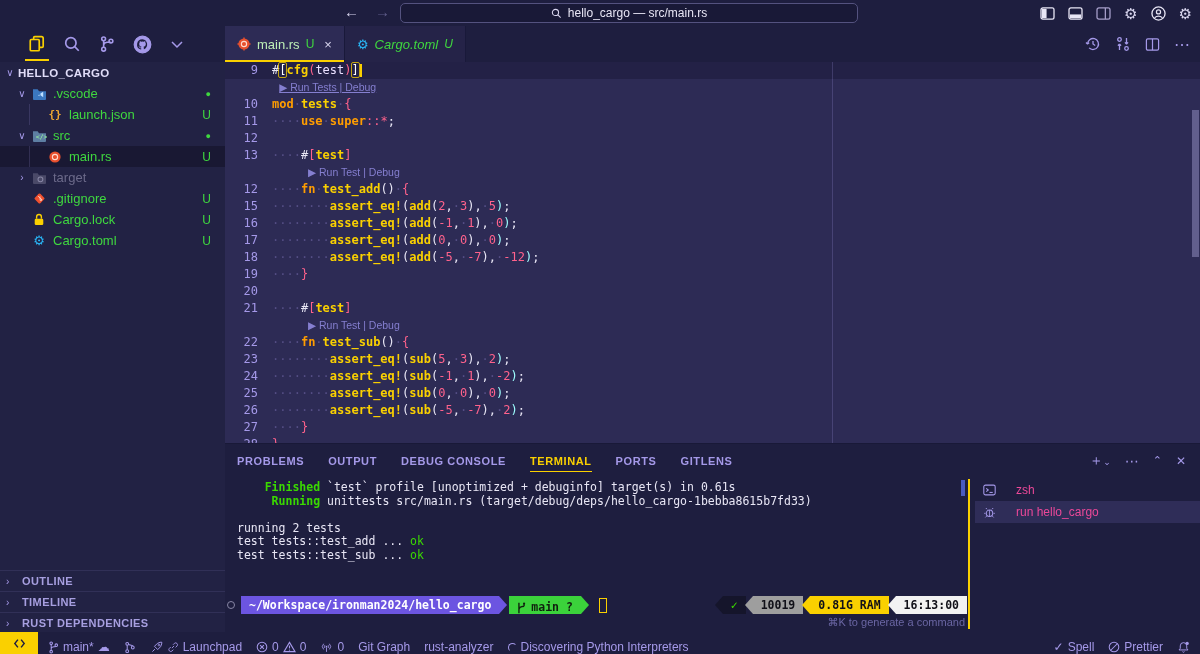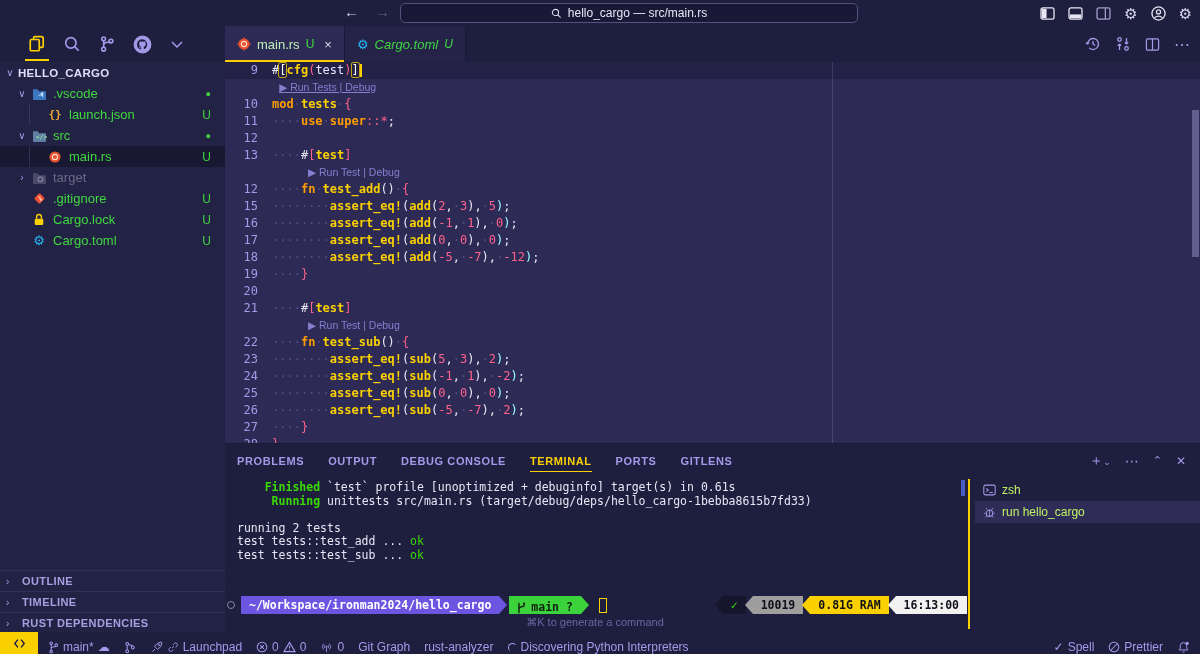--- a/index.html
+++ b/index.html
@@ -91,25 +91,25 @@
   .arrow-r { width:0; height:0; border-top:9px solid transparent; border-bottom:9px solid transparent; }
   .arrow-l { width:0; height:0; border-top:9px solid transparent; border-bottom:9px solid transparent; }
   .seg-path { background:#6C55E1; color:#FFFFFF; font-weight:bold; }
   .seg-git  { background:#3BD23B; color:#10210E; font-weight:bold; gap:5px; }
   .block-cursor { width:8px; height:15px; border:1.5px solid #FAD000; margin-left:10px; }
   #prompt-right { margin-left:auto; display:flex; align-items:center; }
   .seg-chk { background:#15152B; color:#3AD900; font-weight:bold; }
   .seg-num { background:#9E9E9E; color:#101018; font-weight:bold; }
   .seg-ram { background:#FAD000; color:#101018; font-weight:bold; }
   .seg-time{ background:#F2F2F2; color:#101018; font-weight:bold; }
-  #hint { position:absolute; left:0; top:172px; width:740px; text-align:center; color:#6A66A3; font-size:11px; }
+  #hint { position:absolute; left:0; top:172px; width:740px; text-align:right; color:#6A66A3; font-size:11px; }
   #term-sash { position:absolute; left:743px; top:35px; width:2px; height:150px; background:#FAD000; }
   #term-scroll { position:absolute; left:736px; top:36px; width:4px; height:16px; background:#4A5BBF; }
   #term-list { position:absolute; left:750px; top:35px; width:225px; }
-  .tl-row { height:22px; display:flex; align-items:center; gap:6px; padding-left:8px; color:#bef264; font-size:12px; }
+  .tl-row { height:22px; display:flex; align-items:center; gap:20px; padding-left:8px; color:#ec4899; font-size:12px; }
   .tl-row.selected { background:#2F2D58; }
   
   #statusbar { position:absolute; left:0; top:632px; width:1200px; height:22px; background:#1E1E3F; display:flex; align-items:flex-end; color:#A599E9; font-size:12px; }
   #remote-block { width:38px; height:22px; background:#FAD000; display:flex; align-items:center; justify-content:center; margin-right:10px; }
   .sitem { display:flex; align-items:center; gap:4px; margin-right:14px; white-space:nowrap; }
   .sitem .g12 { font-size:12px; }
   #status-right { margin-left:auto; display:flex; align-items:center; margin-right:10px; }
   .spinner { width:9px; height:9px; border-radius:50%; border:1.5px solid #A599E9; border-right-color:transparent; border-bottom-color:transparent; display:inline-block; }
 </style>
 </head>

